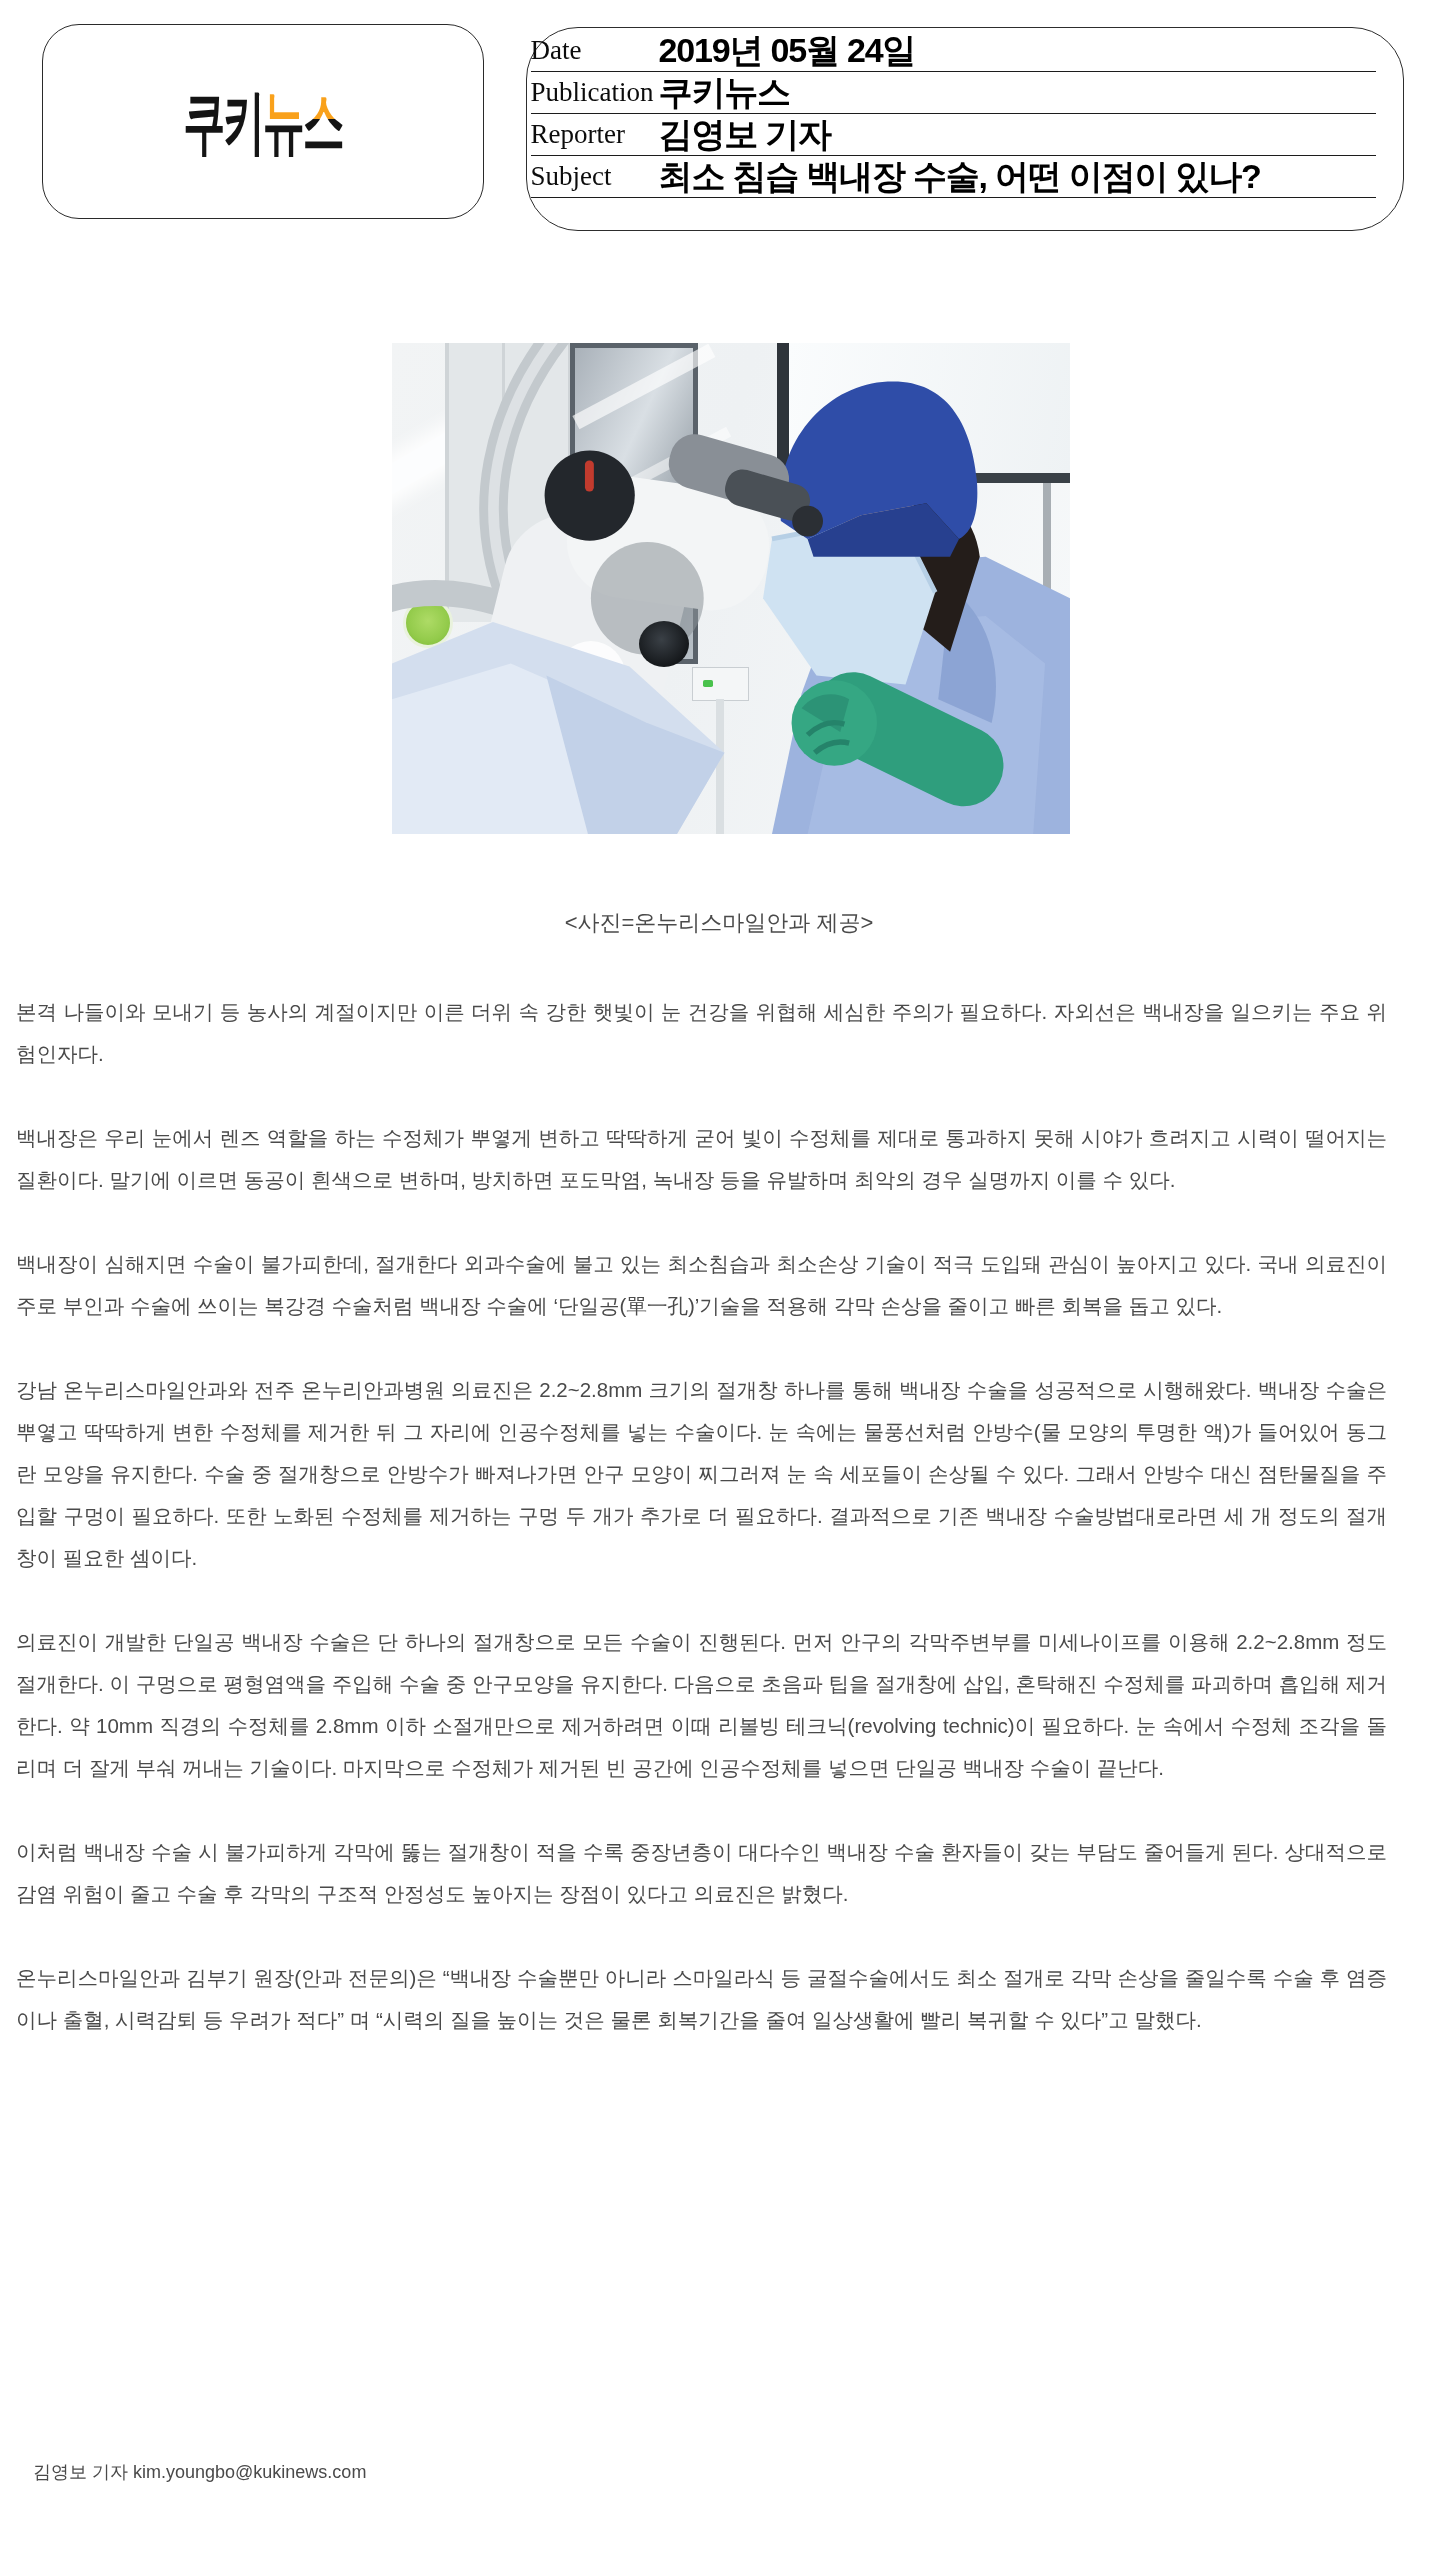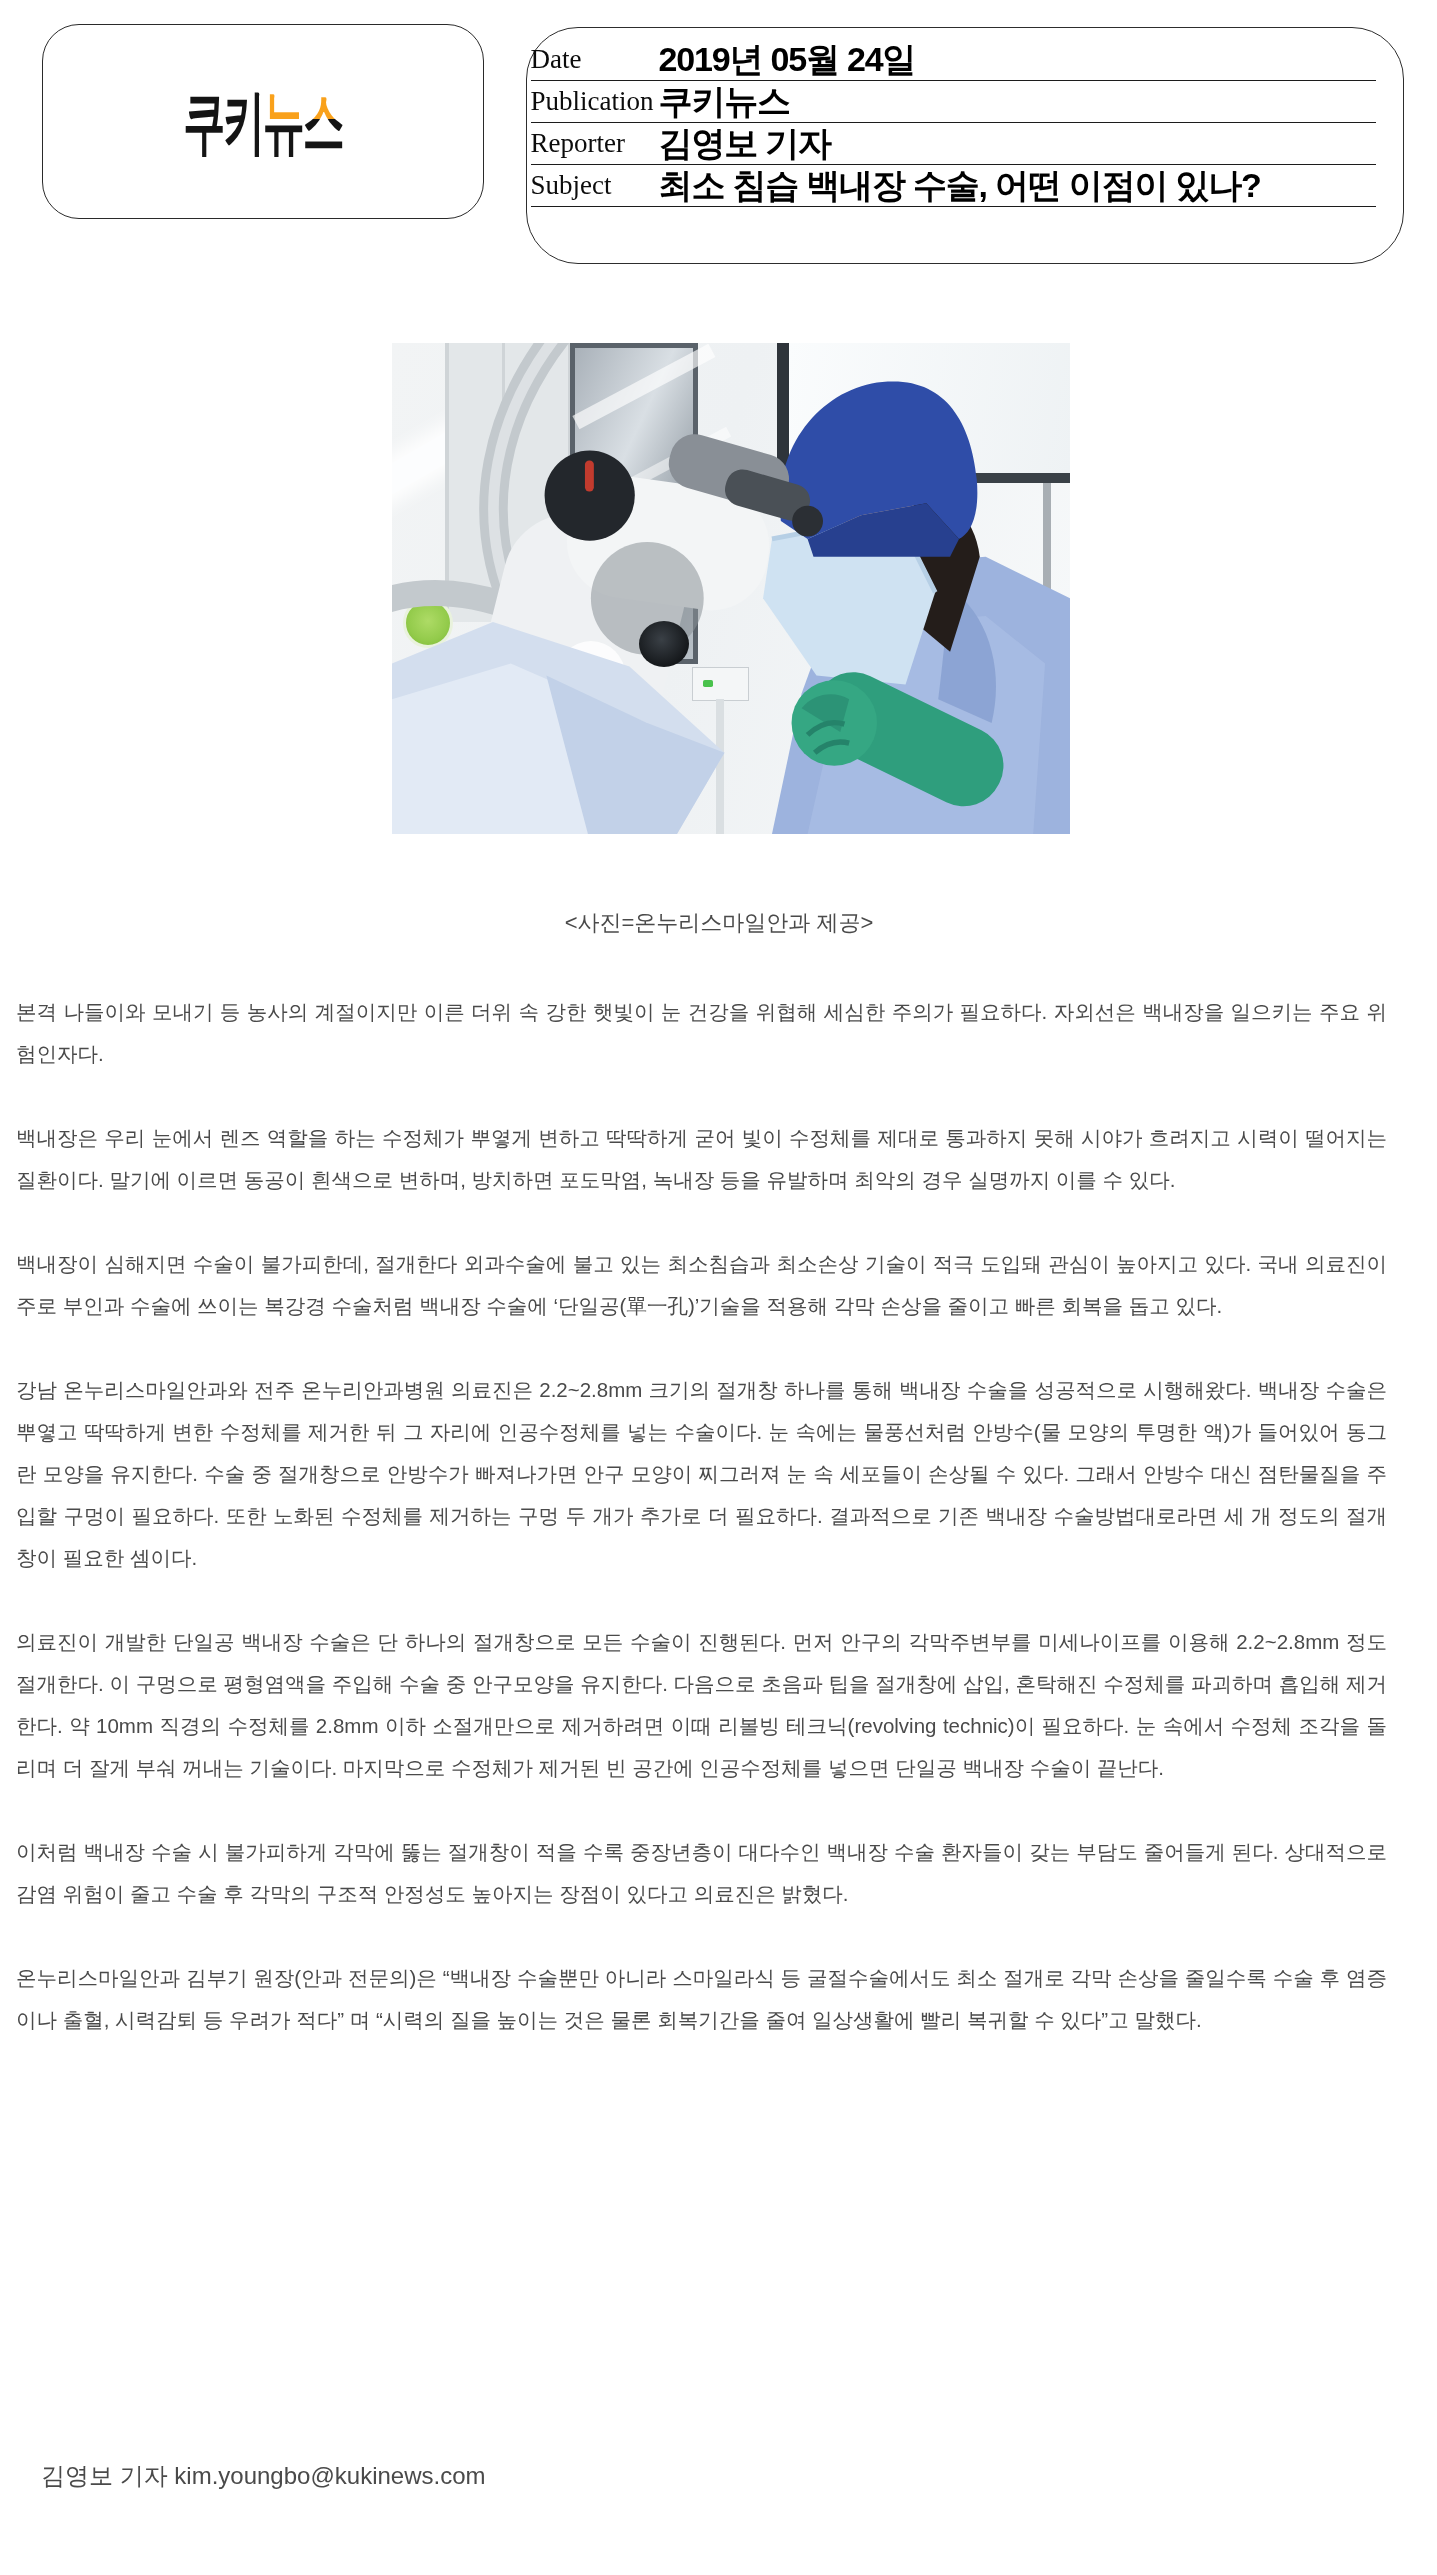--- a/index.html
+++ b/index.html
@@ -31,25 +31,25 @@
     .logo-accent{
       background:linear-gradient(to bottom,#F9A11B 0%,#F9A11B 46%,#141414 46%,#141414 100%);
       -webkit-background-clip:text; background-clip:text;
       color:transparent;
     }
   }
 
   
   .info-box{
     position:absolute; left:526px; top:27px;
-    width:878px; height:237px;
+    width:878px; height:204px;
     border:1.2px solid #2d2d2d; border-radius:52px;
     background:#ffffff;
     box-sizing:border-box;
-    padding-top:11px;
+    padding-top:2px;
   }
   .info-row{
     display:flex; align-items:center;
     height:41px;
     margin:0 27px 0 3.6px;
     border-bottom:1.8px solid #1c1c1c;
   }
   .info-label{
     width:128px; flex:0 0 128px;
     font-family:"Liberation Serif", serif;
@@ -107,21 +107,21 @@
     margin:0 0 42px 0;
     font-size:20.5px; line-height:42px;
     text-align:justify;
     color:#4a4a4a;
     word-break:break-all;
   }
 
   
   .footer-byline{
     position:absolute; left:33px; top:2460px;
-    font-size:24px; color:#4a4a4a;margin-left:8px;
+    font-size:18px; color:#4a4a4a;
   }
 </style>
 </head>
 <body>
 
 <div class="page">
 
   <div class="logo-box">
     <div class="logo-text">
       <span>쿠키</span><span class="logo-accent">뉴스</span>

